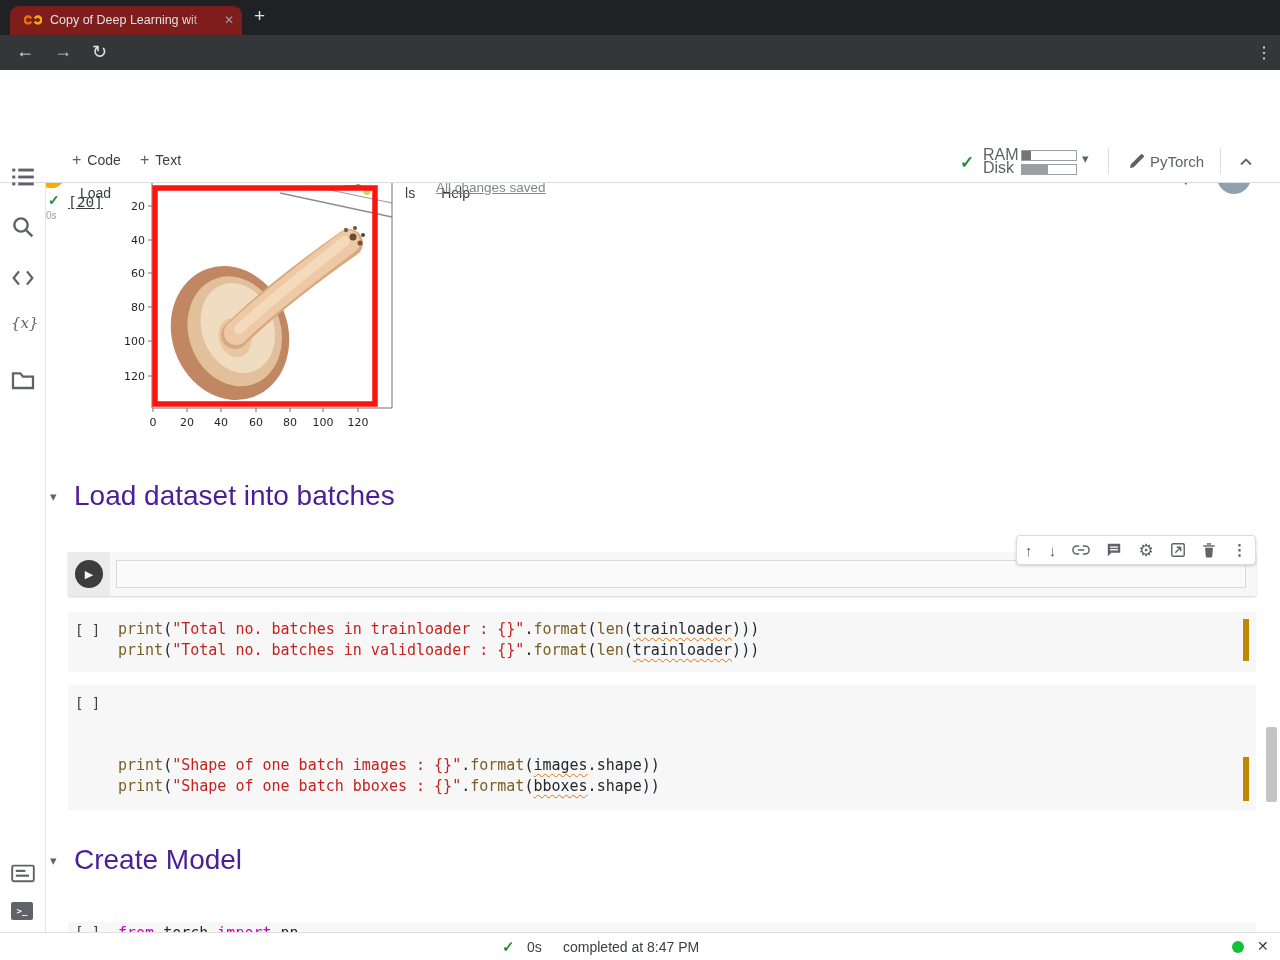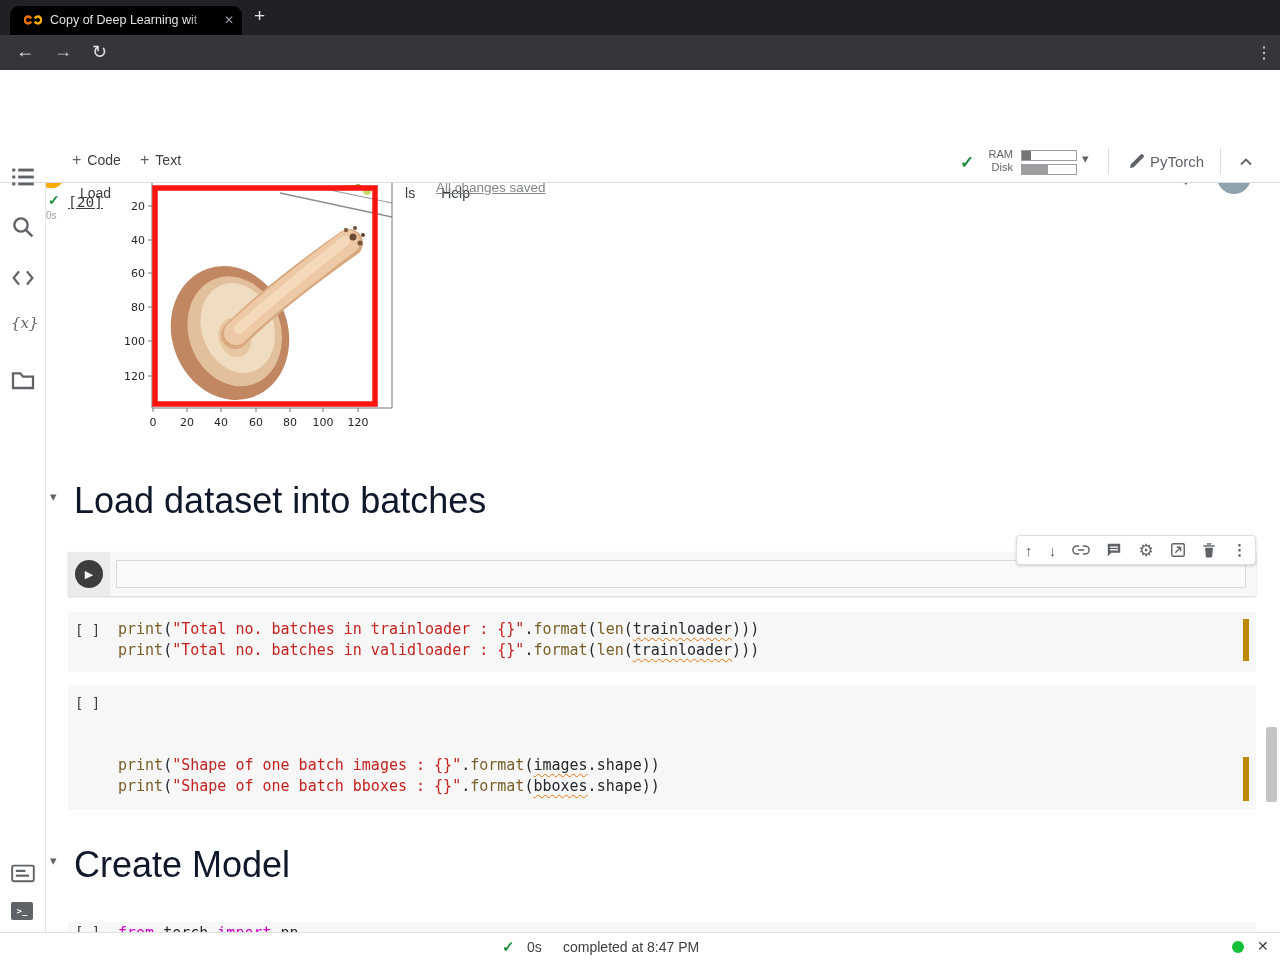--- a/index.html
+++ b/index.html
@@ -1,20 +1,20 @@
 <!DOCTYPE html>
 <html><head>
 <meta charset="utf-8">
 <style>
   html,body{margin:0;padding:0;background:#fff;font-family:"Liberation Sans",sans-serif;}
   #screen{position:relative;width:1280px;height:960px;background:#fff;overflow:hidden;}
   .abs{position:absolute;}
   
   #tabstrip{position:absolute;left:0;top:0;width:1280px;height:35px;background:#202124;}
-  #tab{position:absolute;left:10px;top:6px;width:232px;height:29px;background:#000000;border-radius:9px 9px 0 0;}
+  #tab{position:absolute;left:10px;top:6px;width:232px;height:29px;background:#7f1d1d;border-radius:9px 9px 0 0;}
   #tab .ttl{position:absolute;left:40px;top:7px;width:162px;font-size:12.5px;color:#dfe1e5;white-space:nowrap;overflow:hidden;
     -webkit-mask-image:linear-gradient(90deg,#000 85%,transparent);mask-image:linear-gradient(90deg,#000 85%,transparent);}
   #tab .cls{position:absolute;right:8px;top:7px;font-size:12px;color:#9aa0a6;}
   #newtab{position:absolute;left:254px;top:5px;font-size:19px;color:#dfe1e5;}
   #urlbar{position:absolute;left:0;top:35px;width:1280px;height:35px;background:#35363a;}
   .navic{position:absolute;top:6px;font-size:18px;color:#dfe1e5;}
   #omnibox{position:absolute;left:128px;top:39px;width:996px;height:27px;border-radius:14px;background:#202124;}
   #urltext{position:absolute;left:36px;top:5px;font-size:14px;white-space:nowrap;overflow:hidden;width:820px;}
   #urltext .host{color:#e8eaed}#urltext .path{color:#9aa0a6}
   #incog{position:absolute;left:1126px;top:37px;width:118px;height:31px;border-radius:16px;background:#3f4247;}
@@ -27,36 +27,36 @@
   #menus{position:absolute;left:80px;top:115px;display:flex;gap:26px;font-size:14px;color:#3c4043;}
   #saved{position:absolute;left:436px;top:110px;font-size:13.5px;color:#80868b;text-decoration:underline;}
   .hlbl{font-size:14px;color:#3c4043;}
   #avatar{position:absolute;left:1217px;top:90px;width:34px;height:34px;border-radius:50%;background:#8da2ac;color:#fff;
     font-size:16px;text-align:center;line-height:34px;}
   
   #nbtoolbar{position:absolute;left:0;top:140px;width:1280px;height:42px;background:#fff;border-bottom:1px solid #dadce0;}
   .addbtn{position:absolute;top:11px;font-size:14px;color:#3c4043;}
   .addbtn .pl{color:#616161;margin-right:6px;font-size:16px;}
   .vdiv{position:absolute;top:8px;width:1px;height:26px;background:#dadce0;}
-  .rd-lbl{font-size:11px;color:#5f6368;line-height:13px;text-align:right;}
+  .rd-lbl{font-size:16px;color:#5f6368;line-height:13px;text-align:right;}
   .bar{width:54px;height:9px;border:1px solid #9aa0a6;background:#fff;margin-bottom:3px;}
   .bar .fill{height:100%;background:#757575;}
   
   #sidebar{position:absolute;left:0;top:183px;width:45px;height:749px;background:#fff;border-right:1px solid #e5e5e5;}
   .sbi{position:absolute;left:11px;width:24px;height:24px;color:#5f6368;}
   
   .mono{font-family:"DejaVu Sans Mono",monospace;text-decoration:underline;}
   .cellbg{position:absolute;left:68px;width:1188px;background:#f7f7f7;}
   .prompt{position:absolute;left:7px;top:10px;font:14px "DejaVu Sans Mono",monospace;color:#3c4043;}
   .codearea{position:absolute;left:50px;top:8px;}
   .cl{height:21px;line-height:21px;white-space:pre;font:15px "DejaVu Sans Mono",monospace;color:#24292e;}
   .tk-fn{color:#795E26}.tk-str{color:#c5221f}.tk-pl{color:#24292e}.tk-kw{color:#cc00cc}
   .tk-sq{color:#24292e;text-decoration:underline wavy #e8710a;text-decoration-thickness:1px;text-underline-offset:3px;}
   .warnbar{position:absolute;width:6px;background:#bf8803;}
-  .heading{position:absolute;font-size:36px;color:#0f172a;white-space:nowrap;}
+  .heading{position:absolute;font-size:28px;color:#4c1d95;white-space:nowrap;}
   .htri{position:absolute;font-size:13px;color:#5f6368;}
   #celltb{position:absolute;left:1016px;top:535px;width:238px;height:28px;background:#fff;border:1px solid #dadce0;
     border-radius:4px;box-shadow:0 1px 3px rgba(0,0,0,.18);display:flex;align-items:center;justify-content:space-around;z-index:5;}
   #celltb span,#celltb svg{color:#5f6368;font-size:15px;}
   #activecell{position:absolute;left:68px;top:552px;width:1188px;height:44px;background:#f7f7f7;box-shadow:0 1px 2px rgba(0,0,0,.18);}
   #activecell .gutter{position:absolute;left:0;top:0;width:42px;height:44px;background:#ebebeb;}
   #playbtn{position:absolute;left:7px;top:8px;width:28px;height:28px;border-radius:50%;background:#3d3d3d;color:#f7f7f7;
     font-size:11px;text-align:center;line-height:28px;}
   #editline{position:absolute;left:48px;top:8px;width:1128px;height:26px;background:#fafafa;border:1px solid #d9d9d9;}
   #statusbar{position:absolute;left:0;top:932px;width:1280px;height:28px;background:#fff;border-top:1px solid #e0e0e0;}

